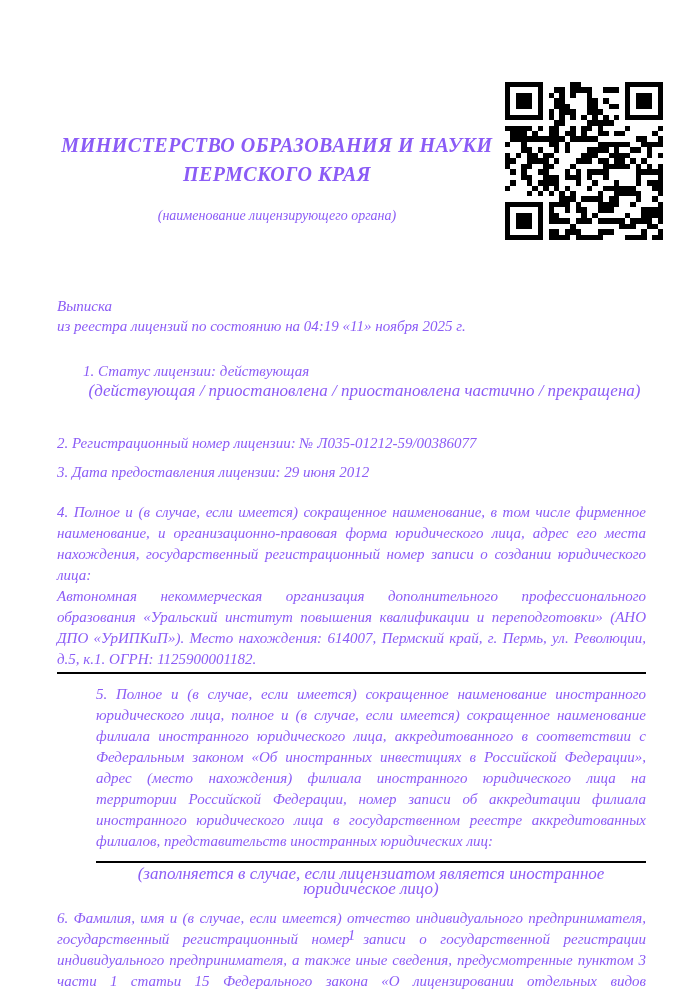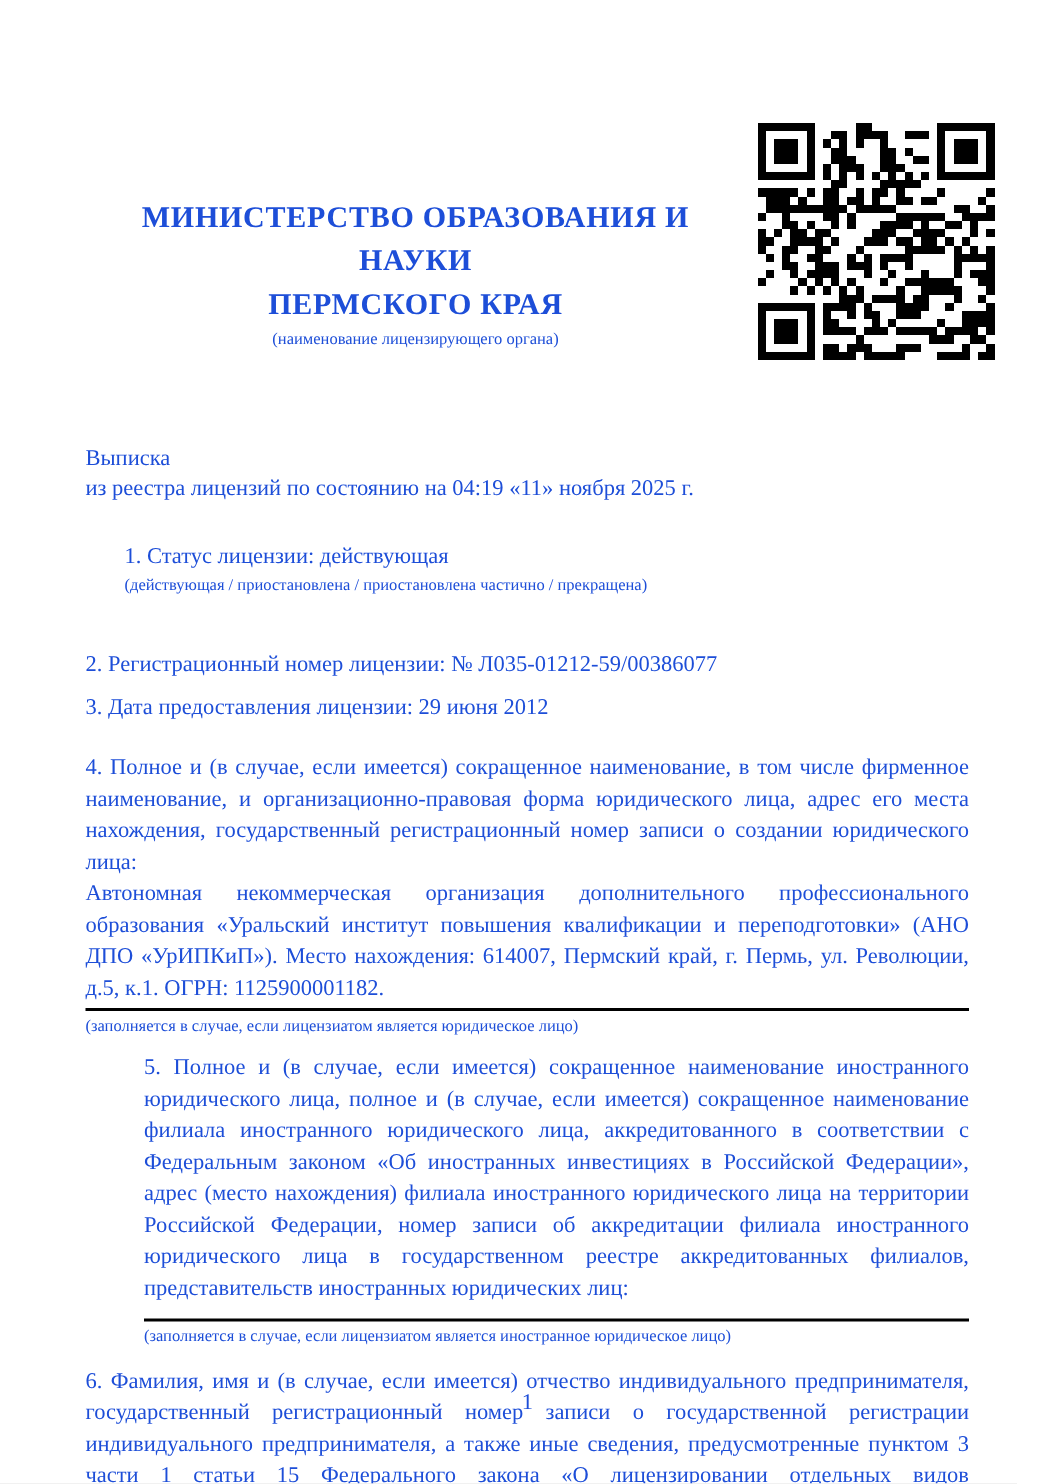--- a/index.html
+++ b/index.html
@@ -3,63 +3,64 @@
 <meta charset="utf-8">
 <style>
   * { margin: 0; padding: 0; box-sizing: border-box; }
   html, body { background: #e8e8e8; }
   .page {
     position: relative;
     width: 700px;
     height: 989px;
     margin: 0 auto;
     background: #ffffff;
-    color: #1d4ed8;
+    color: #8b5cf6;
     font-family: "Liberation Serif", "DejaVu Serif", serif;
     font-size: 15px;
     overflow: hidden;
+    font-style: italic;
   }
   .header-text {
     position: absolute;
     left: 57px;
     top: 131px;
     width: 440px;
     text-align: center;
   }
   .ministry-line {
     font-weight: bold;
     font-size: 20px;
     line-height: 29px;
     letter-spacing: 0.5px;
   }
   .header-caption {
-    font-size: 11px;
-    margin-top: 2px;
+    font-size: 14px;
+    margin-top: 19px;
   }
   .qr {
     position: absolute;
     left: 504px;
     top: 82px;
     width: 160px;
     height: 158px;
   }
   .qr svg { width: 100%; height: 100%; }
   .content {
     position: absolute;
     left: 57px;
     top: 296px;
     width: 589px;
   }
   .doc-title {
     text-align: left;
     line-height: 20px;
   }
   .small-caption {
-    font-size: 11px;
-    text-align: left;
+    font-size: 17px;
+    text-align: center;
     line-height: 15px;
   }
   .item { line-height: 21px; }
   .item-1 { margin-top: 25px; margin-left: 26px; }
   .item-1 .small-caption { margin-top: 1px; }
   .item-2 { margin-top: 35px; }
   .item-3 { margin-top: 8px; }
   .para {
     text-align: justify;
     line-height: 21px;
@@ -451,21 +452,20 @@
     </div>
 
     <div class="item item-2">2. Регистрационный номер лицензии: № Л035-01212-59/00386077</div>
 
     <div class="item item-3">3. Дата предоставления лицензии: 29 июня 2012</div>
 
     <div class="item-4">
       <div class="para">4. Полное и (в случае, если имеется) сокращенное наименование, в том числе фирменное наименование, и организационно-правовая форма юридического лица, адрес его места нахождения, государственный регистрационный номер записи о создании юридического лица:</div>
       <div class="para">Автономная некоммерческая организация дополнительного профессионального образования «Уральский институт повышения квалификации и переподготовки» (АНО ДПО «УрИПКиП»). Место нахождения: 614007, Пермский край, г. Пермь, ул. Революции, д.5, к.1. ОГРН: 1125900001182.</div>
       <div class="rule"></div>
-      <div class="small-caption field-caption">(заполняется в случае, если лицензиатом является юридическое лицо)</div>
     </div>
 
     <div class="item-5">
       <div class="para">5. Полное и (в случае, если имеется) сокращенное наименование иностранного юридического лица, полное и (в случае, если имеется) сокращенное наименование филиала иностранного юридического лица, аккредитованного в соответствии с Федеральным законом «Об иностранных инвестициях в Российской Федерации», адрес (место нахождения) филиала иностранного юридического лица на территории Российской Федерации, номер записи об аккредитации филиала иностранного юридического лица в государственном реестре аккредитованных филиалов, представительств иностранных юридических лиц:</div>
       <div class="rule rule-gap"></div>
       <div class="small-caption field-caption">(заполняется в случае, если лицензиатом является иностранное юридическое лицо)</div>
     </div>
 
     <div class="item-6">
       <div class="para">6. Фамилия, имя и (в случае, если имеется) отчество индивидуального предпринимателя, государственный регистрационный номер записи о государственной регистрации индивидуального предпринимателя, а также иные сведения, предусмотренные пунктом 3 части 1 статьи 15 Федерального закона «О лицензировании отдельных видов деятельности»:</div>

